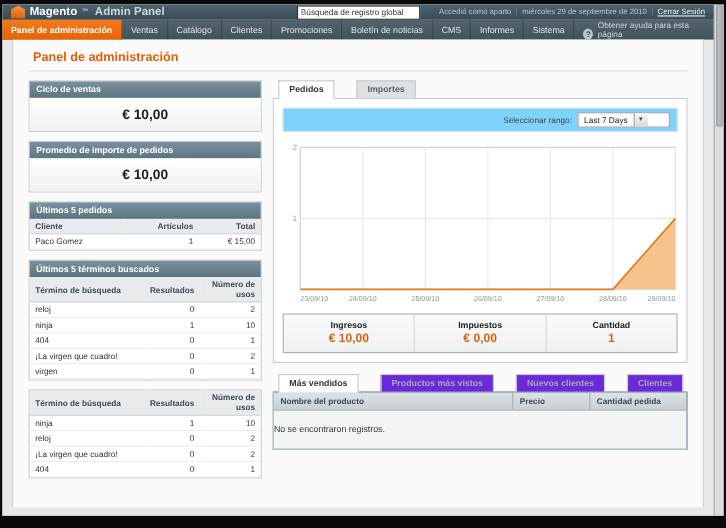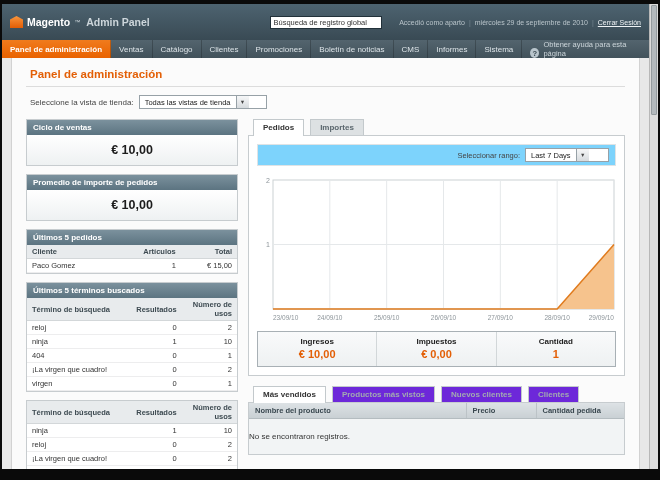--- a/index.html
+++ b/index.html
@@ -4,21 +4,21 @@
 <style>
   *{margin:0;padding:0;box-sizing:border-box}
   html,body{background:#444}
   body{font-family:"Liberation Sans",sans-serif;-webkit-font-smoothing:antialiased}
   .screen{position:relative;width:660px;height:480px;background:#0a0a0a;overflow:hidden}
   .viewport{position:absolute;top:4px;left:2px;right:11px;bottom:11px;background:#e8e8e8;overflow:hidden}
   
   .scrollbar{position:absolute;top:4px;right:2px;width:9px;bottom:11px;background:#dcdcdc;border-left:1px solid #b8b8b8}
   .scroll-thumb{margin:1px;height:110px;background:#b3b9bd;border:1px solid #949b9f;border-radius:1px}
   
-  .topbar{height:36px;background:linear-gradient(#4d6370,#394a54);display:flex;align-items:center;padding:0 8px;color:#fff}
+  .topbar{height:14px;background:linear-gradient(#4d6370,#394a54);display:flex;align-items:center;padding:0 8px;color:#fff}
   .brand{display:flex;align-items:center;gap:4px;flex:1;min-width:0}
   .logo-mark{width:13px;height:12px;background:linear-gradient(#f9953c,#e25d05);clip-path:polygon(50% 0,100% 30%,100% 100%,0 100%,0 30%)}
   .brand-name{font-size:10.5px;font-weight:bold;color:#fff}
   .brand-mark{font-size:6px;vertical-align:super;color:#cfd8dd}
   .brand-suffix{font-size:10.5px;font-weight:bold;color:#cdd6db;margin-left:2px}
   .gsearch{flex:0 0 auto;display:flex;align-items:center}
   .gsearch input{width:112px;height:13px;font-size:7.5px;border:1px solid #22313a;padding:0 3px;background:#fff;color:#333;font-family:"Liberation Sans",sans-serif}
   .userinfo{flex:1;display:flex;justify-content:flex-end;align-items:center;gap:4px;font-size:7px;color:#b9c4ca;white-space:nowrap}
   .userinfo .sep{color:#74858f}
   .logout{color:#eef3f5;text-decoration:underline;cursor:pointer}
@@ -46,21 +46,21 @@
   
   .panel{border:1px solid #c7cccf;background:#fff;margin-bottom:8px}
   .panel-head{background:linear-gradient(#7b919d,#5c7481);color:#fff;font-weight:bold;font-size:8px;padding:3px 6px}
   .panel-value{text-align:center;font-weight:bold;font-size:12.5px;color:#1c1c1c;padding:8px 0;background:linear-gradient(#ffffff,#eef1f2)}
   .mini-table{width:100%;border-collapse:collapse;font-size:7.5px}
   .mini-table th{background:#e8ebed;color:#3d4a51;font-weight:bold;text-align:left;padding:2px 5px;border-bottom:1px solid #d3d7d9}
   .mini-table td{padding:2px 5px;border-bottom:1px solid #ededee;color:#333}
   .mini-table .num{text-align:right}
   .w-term{width:52%}.w-res{width:21%}.w-uses{width:27%}
   
-  .tabs{display:flex;gap:6px;padding-left:5px;position:relative;z-index:2}
+  .tabs{display:flex;gap:20px;padding-left:5px;position:relative;z-index:2}
   .tab{font-size:8px;font-weight:bold;padding:3px 9px;background:#dde1e3;border:1px solid #c3c9cc;border-bottom:none;color:#5a6artisan}
   .tab{color:#5a666d;cursor:pointer}
   .tab.active{background:#fff;color:#333;margin-bottom:-1px;padding-bottom:4px}
   .tab.disabled{color:#a2abb0;background:#6d28d9;cursor:default}
   .chart-panel{border:1px solid #c7cccf;background:#fff;padding:8px;position:relative;z-index:1}
   .range-row{background:#7dd3fc;border:1px solid #dfe3e5;padding:3px 6px;display:flex;justify-content:flex-end;align-items:center;gap:5px;font-size:7.5px;color:#444}
   .chart-box{margin:9px 0 8px;height:148px}
   
   .stats{display:flex;border:1px solid #a8b0b5;background:linear-gradient(#f9fafb,#eef1f2)}
   .stat{flex:1;text-align:center;padding:5px 0 6px;border-left:1px solid #d2d7d9}
@@ -114,27 +114,20 @@
       <div class="nav-help">
         <span class="help-icon"></span>
         <span>Obtener ayuda para esta página</span>
       </div>
     </div>
 
     <div class="content">
       <div class="page-title">Panel de administración</div>
       <hr class="title-rule">
 
-      <div class="store-row">
-        <span>Seleccione la vista de tienda:</span>
-        <span class="fselect" style="min-width:128px">
-          <span class="txt">Todas las vistas de tienda</span>
-          <span class="arw"></span>
-        </span>
-      </div>
 
       <div class="cols">
 
         <div class="col-left">
 
           <div class="panel">
             <div class="panel-head">Ciclo de ventas</div>
             <div class="panel-value">€ 10,00</div>
           </div>
 

